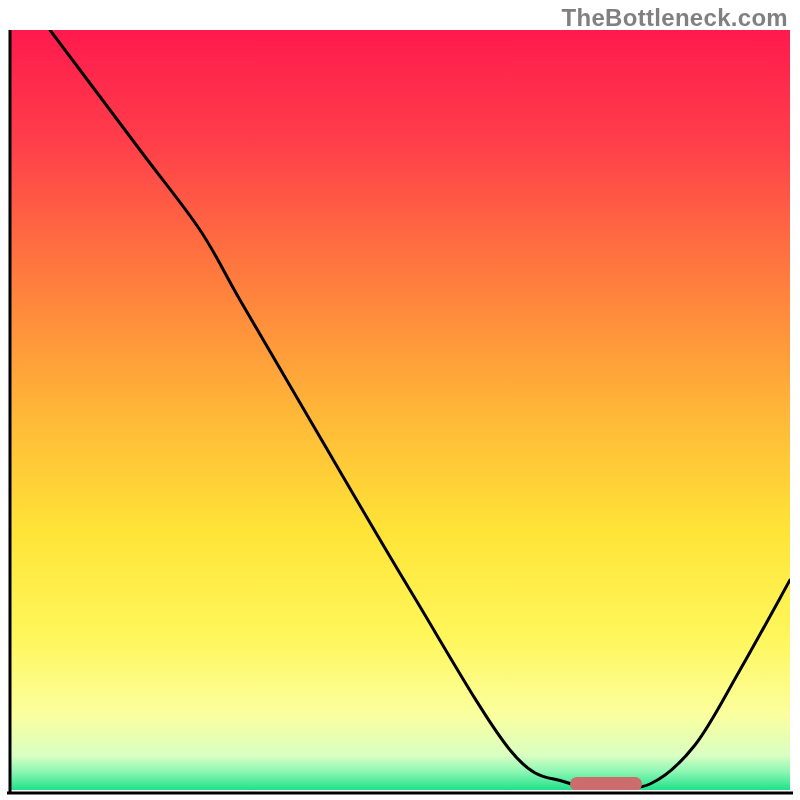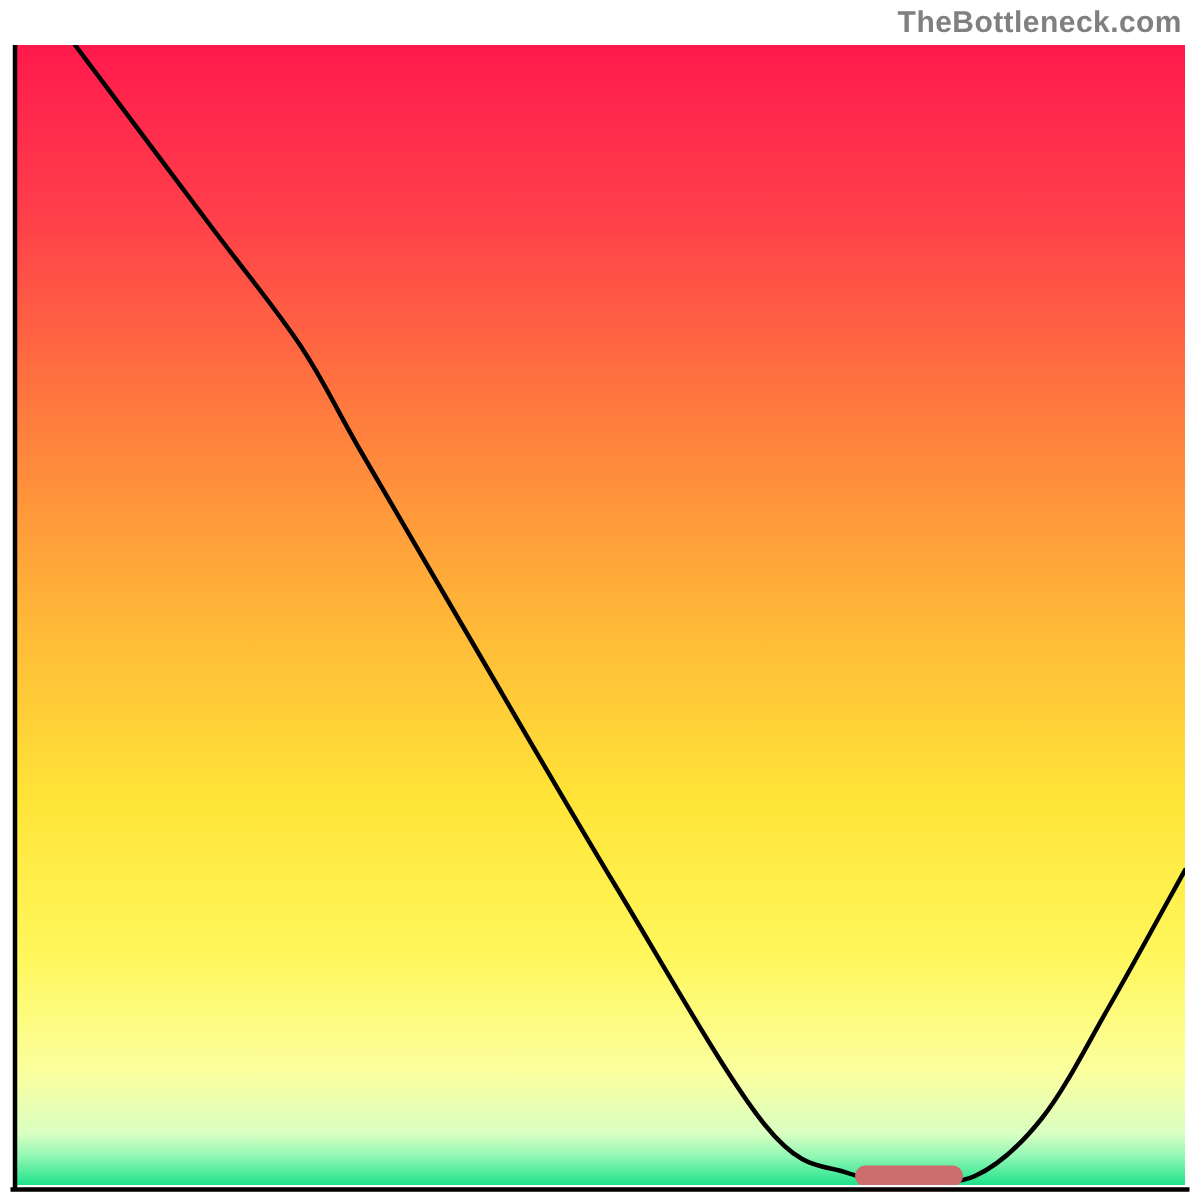--- a/index.html
+++ b/index.html
@@ -12,21 +12,21 @@
   }
   .stage {
     position: relative;
     width: 800px;
     height: 800px;
   }
   .watermark {
     position: absolute;
     top: 4px;
     right: 12px;
-    font-size: 20px;
+    font-size: 24px;
     font-weight: 600;
     color: #808080;
     letter-spacing: 0.3px;
   }
   svg {
     position: absolute;
     top: 0;
     left: 0;
   }
 </style>

